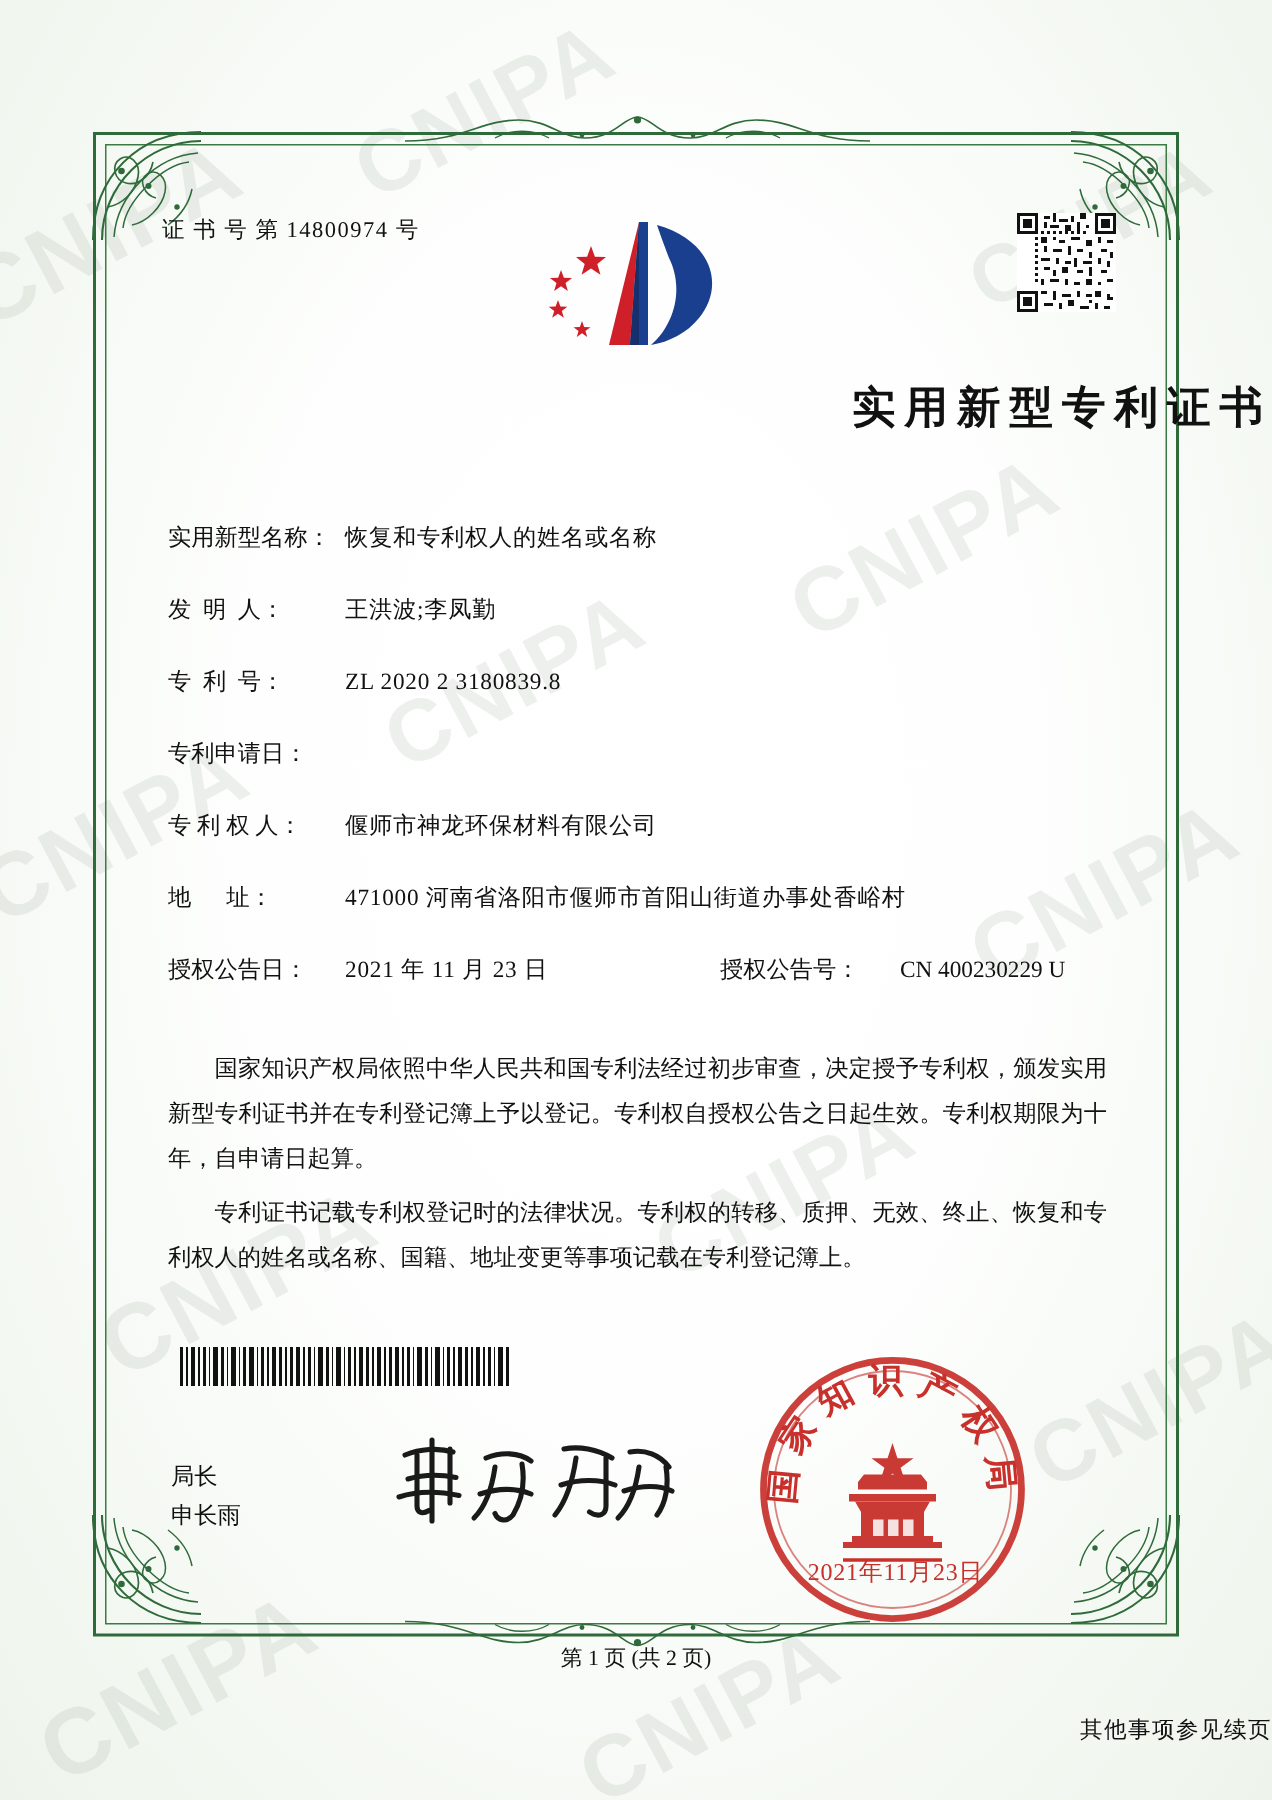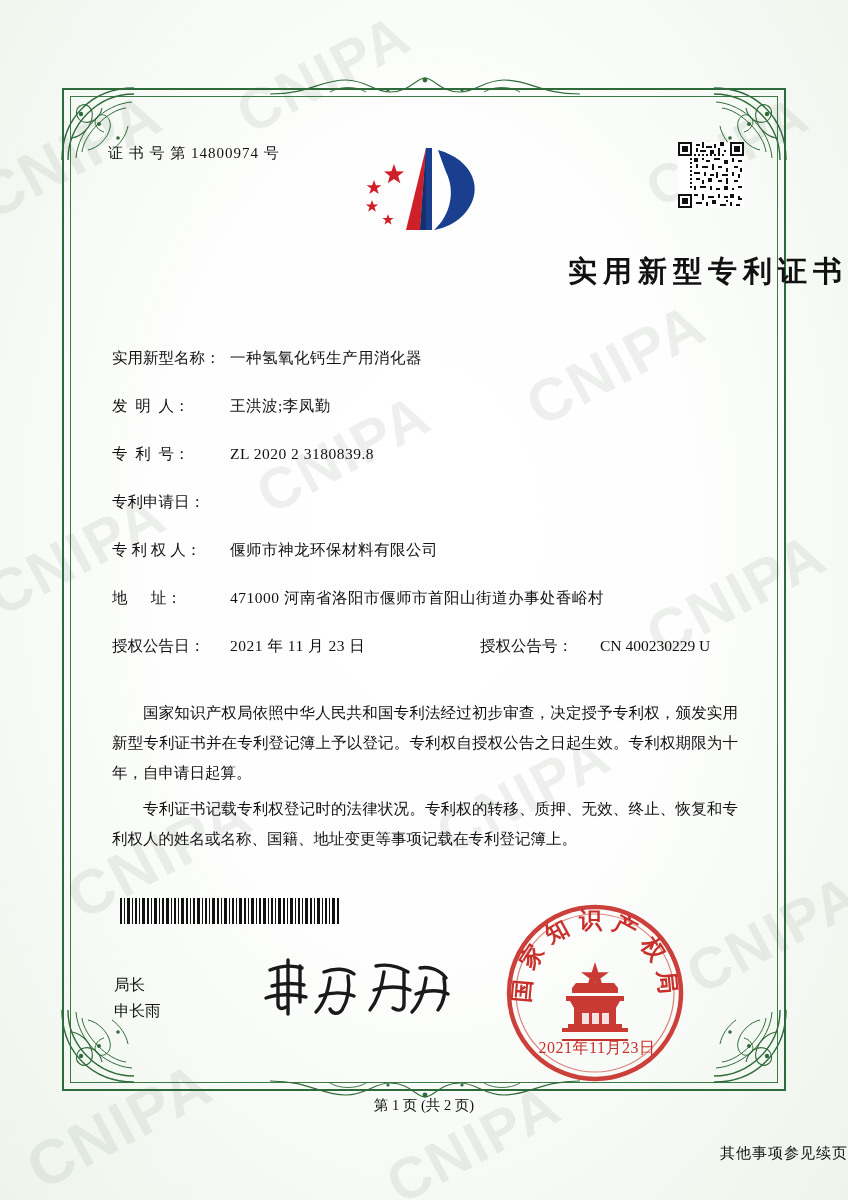--- a/index.html
+++ b/index.html
@@ -472,21 +472,21 @@
         <polygon points="54,70 55.4,74 59.6,74.1 56.3,76.6 57.5,80.6 54,78.2 50.5,80.6 51.7,76.6 48.4,74.1 52.6,74"></polygon>
       </g>
     </svg>
   </div>
 
   <div class="title">实用新型专利证书</div>
 
   <div class="fields">
     <div class="field-row">
       <span class="field-label">实用新型名称：</span>
-      <span class="field-value">一种氢氧化钙生产用消化器</span>
+      <span class="field-value">恢复和专利权人的姓名或名称</span>
     </div>
     <div class="field-row">
       <span class="field-label">发  明  人：</span>
       <span class="field-value">王洪波;李凤勤</span>
     </div>
     <div class="field-row">
       <span class="field-label">专  利  号：</span>
       <span class="field-value">ZL 2020 2 3180839.8</span>
     </div>
     <div class="field-row">

